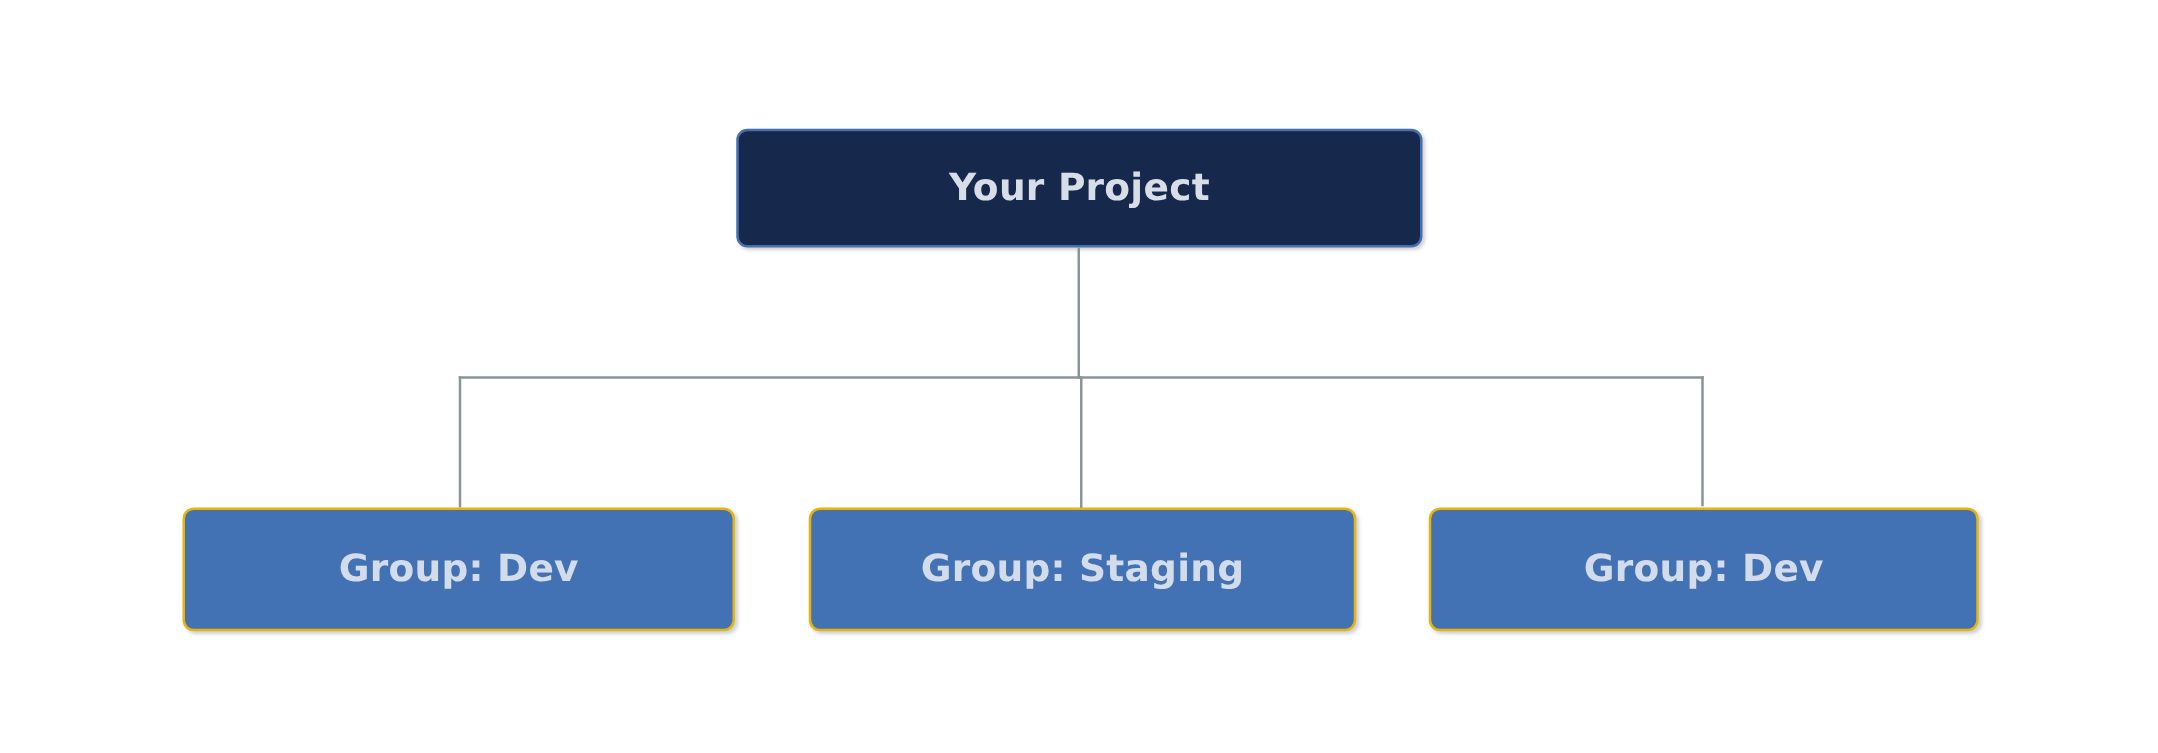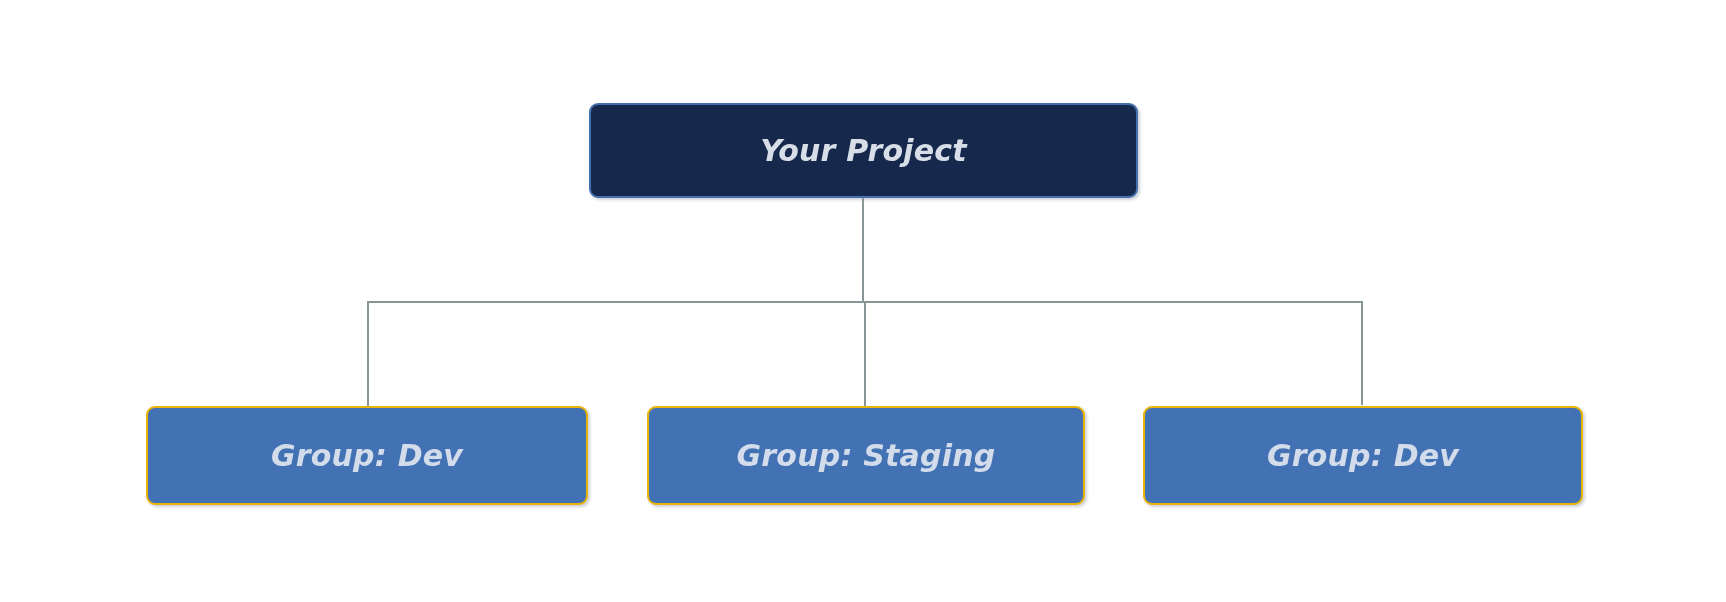--- a/index.html
+++ b/index.html
@@ -20,21 +20,20 @@
     display: flex;
     align-items: center;
     justify-content: center;
     box-sizing: border-box;
     border-radius: 9px;
     font-weight: bold;
     font-size: 30px;
     letter-spacing: 0.2px;
     box-shadow: 2px 2px 3px rgba(60, 70, 90, 0.25);
     text-align: center;
-    font-style: italic;
   }
   .node-root {
     left: 589px;
     top: 103px;
     width: 549px;
     height: 95px;
     background: #16294d;
     border: 2px solid #4670ad;
     color: #d8dee8;
   }

